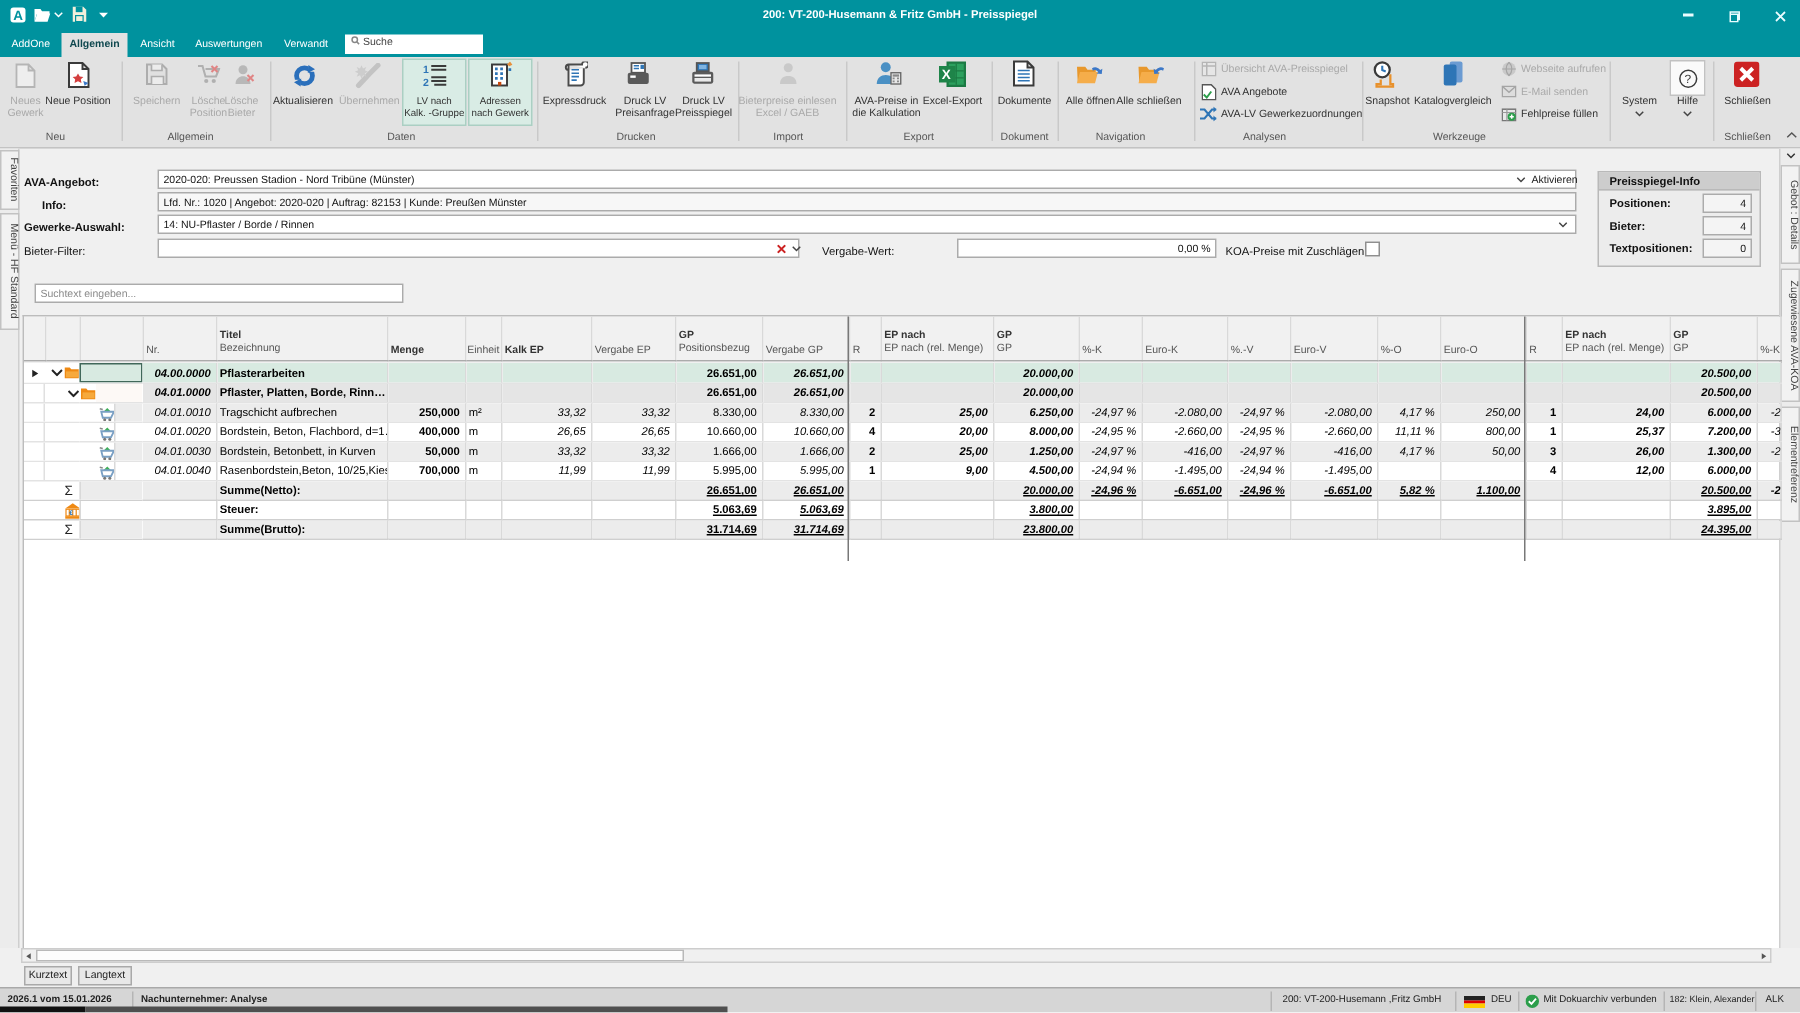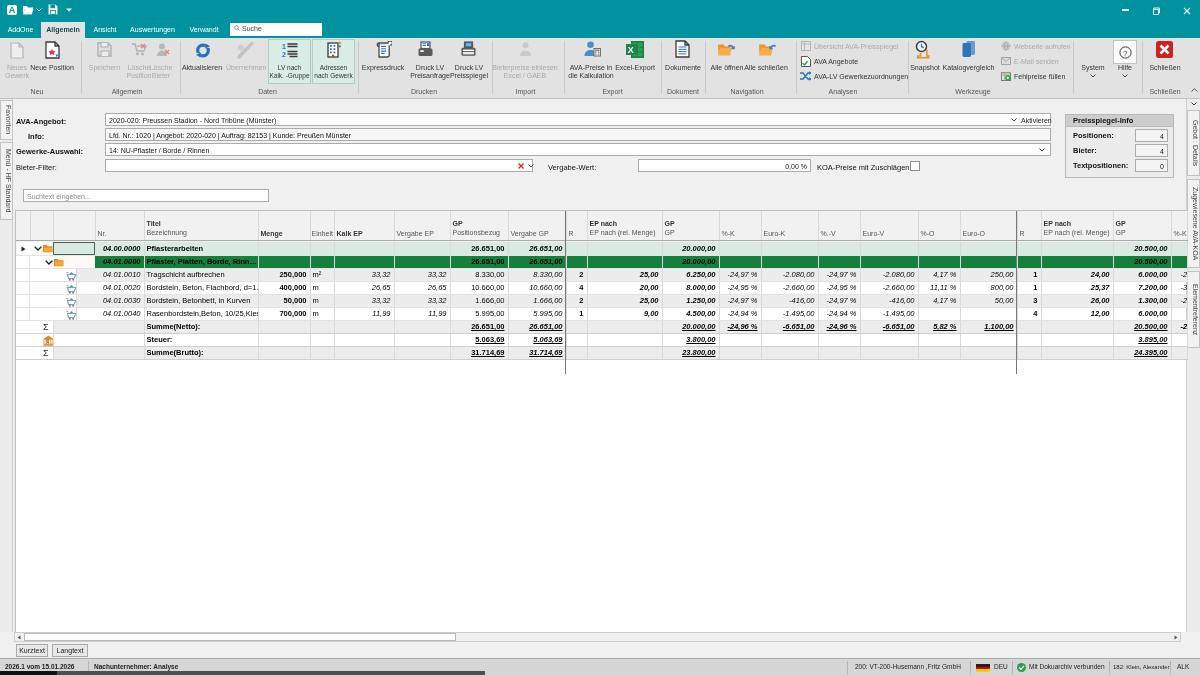--- a/index.html
+++ b/index.html
@@ -34,35 +34,36 @@
   td.bd { font-weight:bold; }
   td.un { text-decoration:underline; }
   tr.band td { background:#f1f1f1; border-bottom:1px solid #c6c6c6; height:13px; }
   tr.hdr td { background:#f1f1f1; border-bottom:1px solid #ababab; height:29px; vertical-align:bottom; padding-bottom:3px; color:#555; font-size:7px; }
   .h2l { line-height:9px; }
   .h2l b { color:#333; }
   td.secd { border-left:1px solid #7e7e7e; }
   .bandtitle { color:#1717e6; font-weight:bold; text-align:center; font-size:8px; }
   .chk { color:#1e8e3e; font-weight:bold; text-align:center; font-size:9px; padding:0 !important; }
   tr.r1 td { background:#d8eae1; }
-  tr.r2 td { background:#15803d; }
+  tr.r2 td { background:#e5e5e5; }
   tr.odd td { background:#ececec; }
   tr.sum td { background:#ececec; border-bottom:1px solid #cfcfcf; }
   tr.sumw td { background:#fff; border-bottom:1px solid #cfcfcf; }
   td.lead { padding:0; border-right:none !important; background:#fff !important; position:relative; }
   #hscroll { left:14px; top:632px; width:1167px; height:10px; background:#f0f0f0; border:1px solid #cdcdcd; }
   #hthumb { left:9px; top:0px; width:432px; height:8px; background:#fdfdfd; border:1px solid #b9b9b9; }
   .ktab { height:13px; line-height:12px; background:#e8e8e8; border:1px solid #a9a9a9; font-size:7px; color:#222; text-align:center; }
   #statusbar { left:0; top:658px; width:1200px; height:17px; background:#d6d6d6; border-top:1px solid #a9a9a9; font-size:6.5px; color:#222; }
   #statusbar div { top:4px; }
   .ssep { top:2px !important; height:13px; width:1px; background:#b5b5b5; }
 </style></head>
 <body>
 <div id="page">
   <div id="title" class="abs">
+    <div class="ttl abs">200: VT-200-Husemann &amp; Fritz GmbH - Preisspiegel</div>
     <div class="abs" style="left:7px;top:5px;width:10px;height:10px;background:#fff;border-radius:2px;color:#00929e;font-size:9px;font-weight:bold;text-align:center;line-height:10px;">A</div>
     <svg class="abs" style="left:22px;top:4px" width="12" height="11">
         <path d="M1 2 h4 l1 1.5 h5 v2 h-8.5 l-1.5 5 z" fill="#fff"></path>
         <path d="M1 10.5 l1.8 -5.5 h8.7 l-1.8 5.5 z" fill="#fff"></path>
       </svg>
     <svg class="abs" style="left:36px;top:8px" width="6" height="4">
         <path d="M0.5 0.5 l2.5 2.5 2.5 -2.5" fill="none" stroke="#fff"></path>
       </svg>
     <svg class="abs" style="left:48px;top:4px" width="10" height="11">
         <path d="M0.5 0.5 h7 l2 2 v8 h-9 z" fill="#f2efdb"></path>

